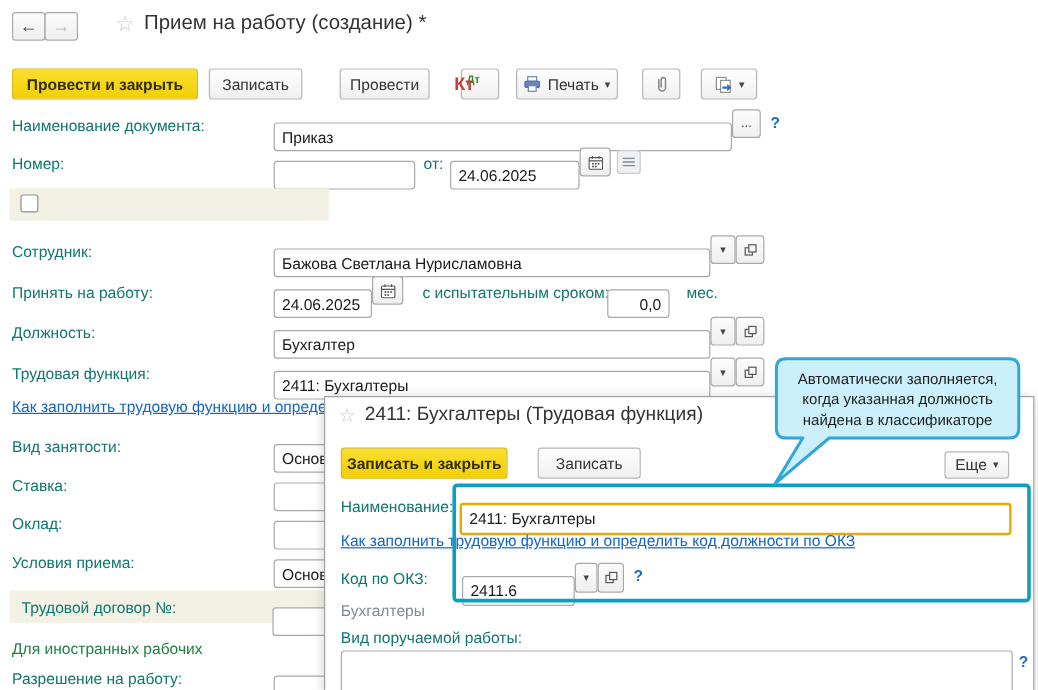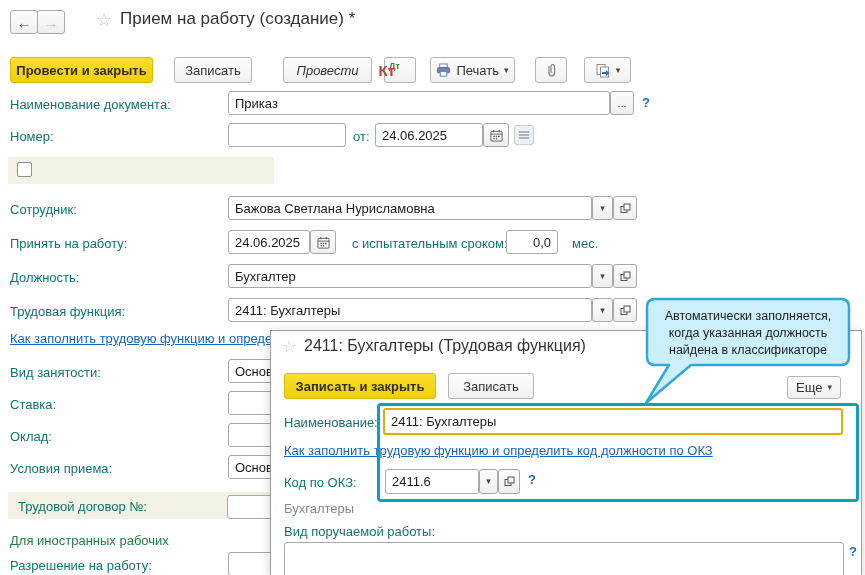--- a/index.html
+++ b/index.html
@@ -1,21 +1,21 @@
 <!DOCTYPE html>
 <html><head>
 <meta charset="utf-8">
 <style>
   html,body{margin:0;padding:0;background:#e9e9e9;}
   .screen{position:relative;width:865px;height:575px;background:#fff;overflow:hidden;
           font-family:"Liberation Sans",sans-serif;font-size:13px;color:#1a1a1a;}
   .lbl{position:absolute;font-size:13px;color:#0f766e;white-space:nowrap;}
   .inp{position:absolute;height:24px;border:1px solid #a9a9a9;border-radius:3px;background:#fff;
        font-family:"Liberation Sans",sans-serif;font-size:13px;color:#1a1a1a;padding:0 6px;
-       box-sizing:border-box;outline:none;}
+       box-sizing:border-box;outline:none;margin-top:11px;}
   .seg{position:absolute;height:24px;border:1px solid #a9a9a9;border-radius:3px;
        background:linear-gradient(#fcfcfc,#efefef);display:flex;align-items:center;
        justify-content:center;box-sizing:border-box;cursor:pointer;}
   .btn{position:absolute;height:26px;border:1px solid #b5b5b5;border-radius:3px;
        background:linear-gradient(#fefefe,#f0f0f0);font-size:13px;color:#333;display:flex;
        align-items:center;justify-content:center;box-sizing:border-box;gap:5px;cursor:pointer;white-space:nowrap;}
   .btn.primary{background:linear-gradient(#f9de2e,#f2cf06);border-color:#d8b90e;
        font-weight:bold;color:#332e00;}
   .link{position:absolute;font-size:13px;color:#1565C0;text-decoration:underline;
        white-space:nowrap;cursor:pointer;}
@@ -49,23 +49,23 @@
 
   <div class="seg" style="left:10px;top:10px;width:28px;height:24px;">
     <span style="font-size:15px;font-weight:bold;color:#3d3d3d;">←</span>
   </div>
   <div class="seg" style="left:37px;top:10px;width:28px;height:24px;">
     <span style="font-size:15px;font-weight:bold;color:#b8b8b8;">→</span>
   </div>
   <div class="star" style="left:96px;top:9px;font-size:18px;">☆</div>
   <div class="lbl" style="left:120px;top:9px;font-size:17px;color:#333;">Прием на работу (создание) *</div>
 
-  <div class="btn primary" style="left:10px;top:57px;width:143px;">Провести и закрыть</div>
+  <div class="btn primary" style="left:10px;top:57px;width:155px;">Провести и закрыть</div>
   <div class="btn" style="left:174px;top:57px;width:78px;">Записать</div>
-  <div class="btn" style="left:283px;top:57px;width:89px;font-style:italic;">Провести</div>
+  <div class="btn" style="left:283px;top:57px;width:75px;">Провести</div>
   <div class="btn" style="left:384px;top:57px;width:32px;">
     <span style="position:relative;width:100%;height:100%;display:block;">
       <span class="dt">Дт</span>
       <span class="kt">Кт</span>
     </span>
   </div>
   <div class="btn" style="left:430px;top:57px;width:85px;">
     <svg width="15" height="14" viewBox="0 0 16 15">
       <rect x="4" y="1" width="8" height="4" fill="#fff" stroke="#5b7fb4"></rect>
       <rect x="1.5" y="5" width="13" height="5.5" rx="1" fill="#6c87b8" stroke="#52699a"></rect>
@@ -198,21 +198,21 @@
 
   <div class="green" style="left:10px;top:533px;">Для иностранных рабочих</div>
 
   <div class="lbl" style="left:10px;top:558px;">Разрешение на работу:</div>
   <input class="inp" style="left: 228px; top: 552px; width: 90px;" value="">
 
   <div class="dialog">
     <div class="star" style="left:11px;top:6px;font-size:16px;">☆</div>
     <div class="lbl" style="left:33px;top:6px;font-size:16px;color:#333;">2411: Бухгалтеры (Трудовая функция)</div>
 
-    <div class="btn primary" style="left:13px;top:42px;width:152px;">Записать и закрыть</div>
+    <div class="btn primary" style="left:13px;top:42px;width:139px;">Записать и закрыть</div>
     <div class="btn" style="left:177px;top:42px;width:86px;">Записать</div>
     <div class="btn" style="left:516px;top:45px;width:54px;height:23px;">
       <span>Еще</span>
       <span class="arrow">▾</span>
     </div>
 
     <div class="lbl" style="left:13px;top:84px;">Наименование:</div>
     <input class="inp active-inp" style="left: 112px; top: 77px; width: 460px; height: 27px;" value="2411: Бухгалтеры">
 
     <div class="link" style="left:13px;top:112px;">Как заполнить трудовую функцию и определить код должности по ОКЗ</div>

